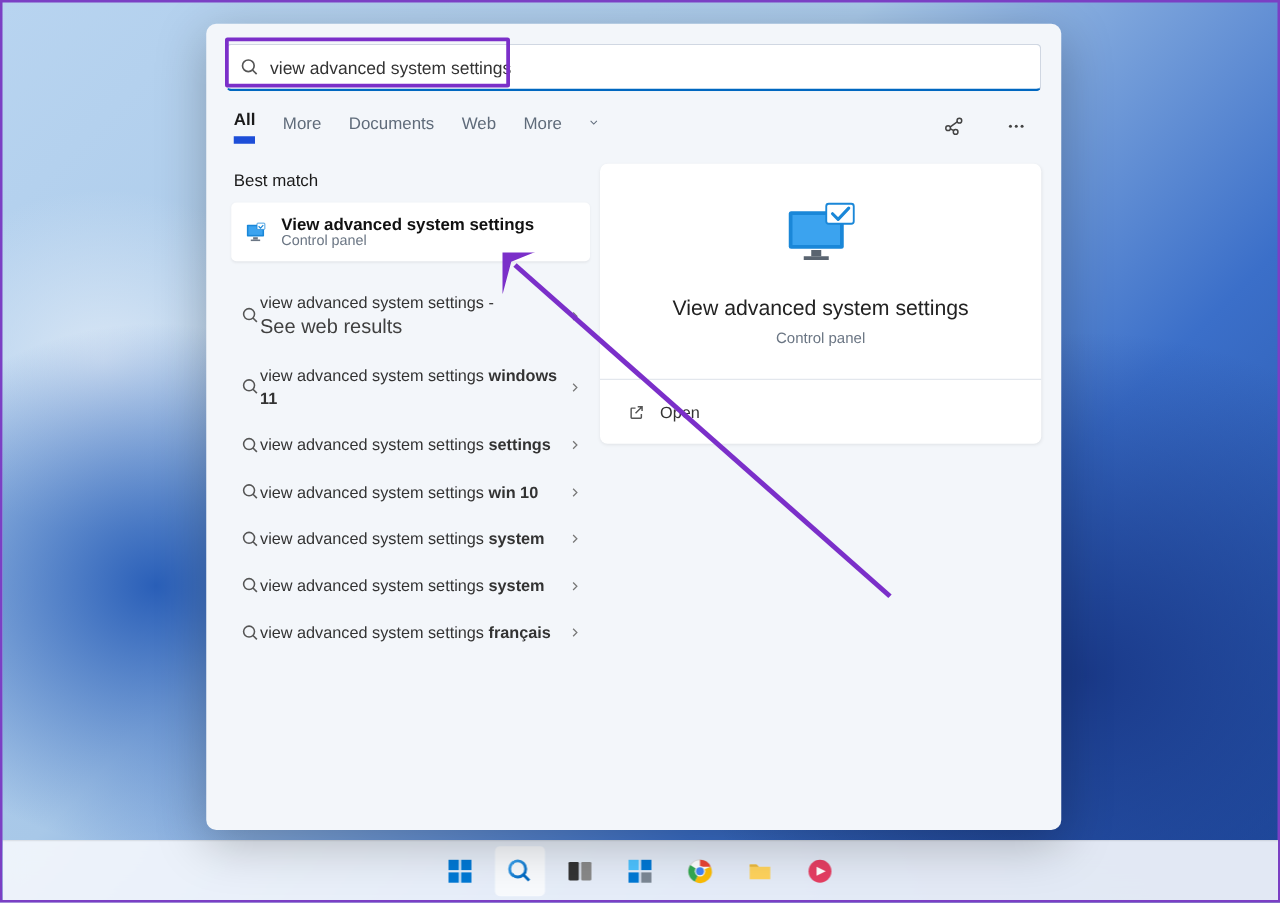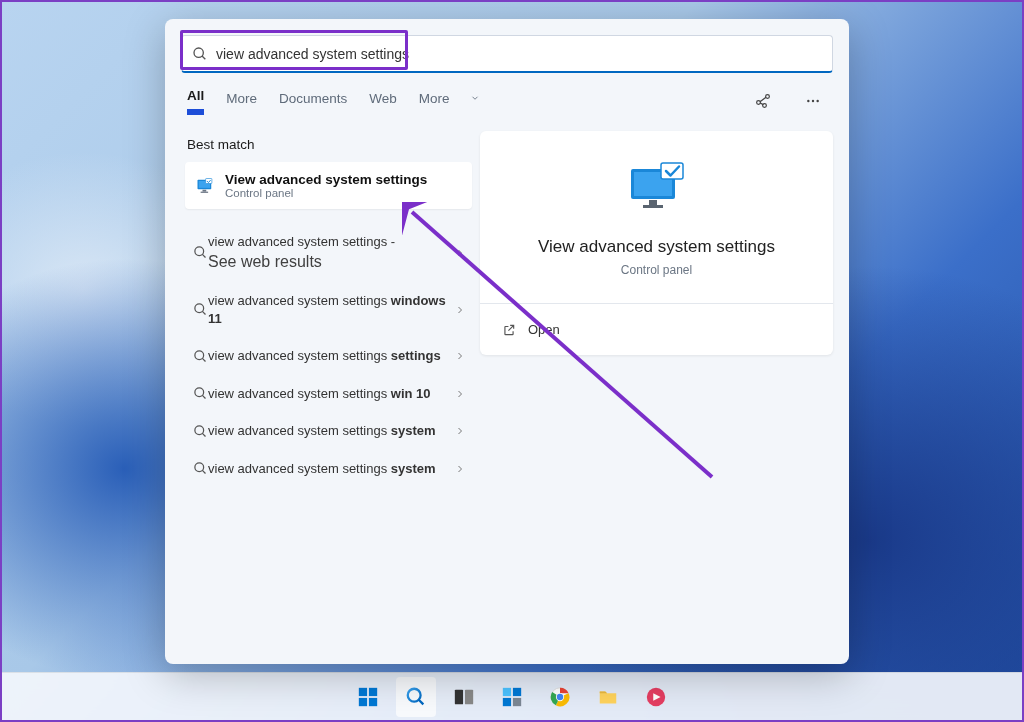--- a/index.html
+++ b/index.html
@@ -246,20 +246,30 @@
     <svg class="chev" viewBox="0 0 24 24" fill="none" stroke-width="2">
               <polyline points="9 6 15 12 9 18"></polyline>
             </svg>
   </div>
           <div class="web-item">
     <svg class="mag-sm" viewBox="0 0 24 24" fill="none" stroke-width="2">
               <circle cx="10" cy="10" r="7"></circle>
               <line x1="20" y1="20" x2="15" y2="15"></line>
             </svg>
     <div class="wtext">view advanced system settings <b>system</b></div>
+    <svg class="chev" viewBox="0 0 24 24" fill="none" stroke-width="2">
+              <polyline points="9 6 15 12 9 18"></polyline>
+            </svg>
+  </div>
+          <div class="web-item">
+    <svg class="mag-sm" viewBox="0 0 24 24" fill="none" stroke-width="2">
+              <circle cx="10" cy="10" r="7"></circle>
+              <line x1="20" y1="20" x2="15" y2="15"></line>
+            </svg>
+    <div class="wtext">view advanced system settings <b>français</b></div>
     <svg class="chev" viewBox="0 0 24 24" fill="none" stroke-width="2">
               <polyline points="9 6 15 12 9 18"></polyline>
             </svg>
   </div>
         </div>
     </div>
 
     <div class="right-col">
       <div class="preview-card">
         <div class="monitor">

